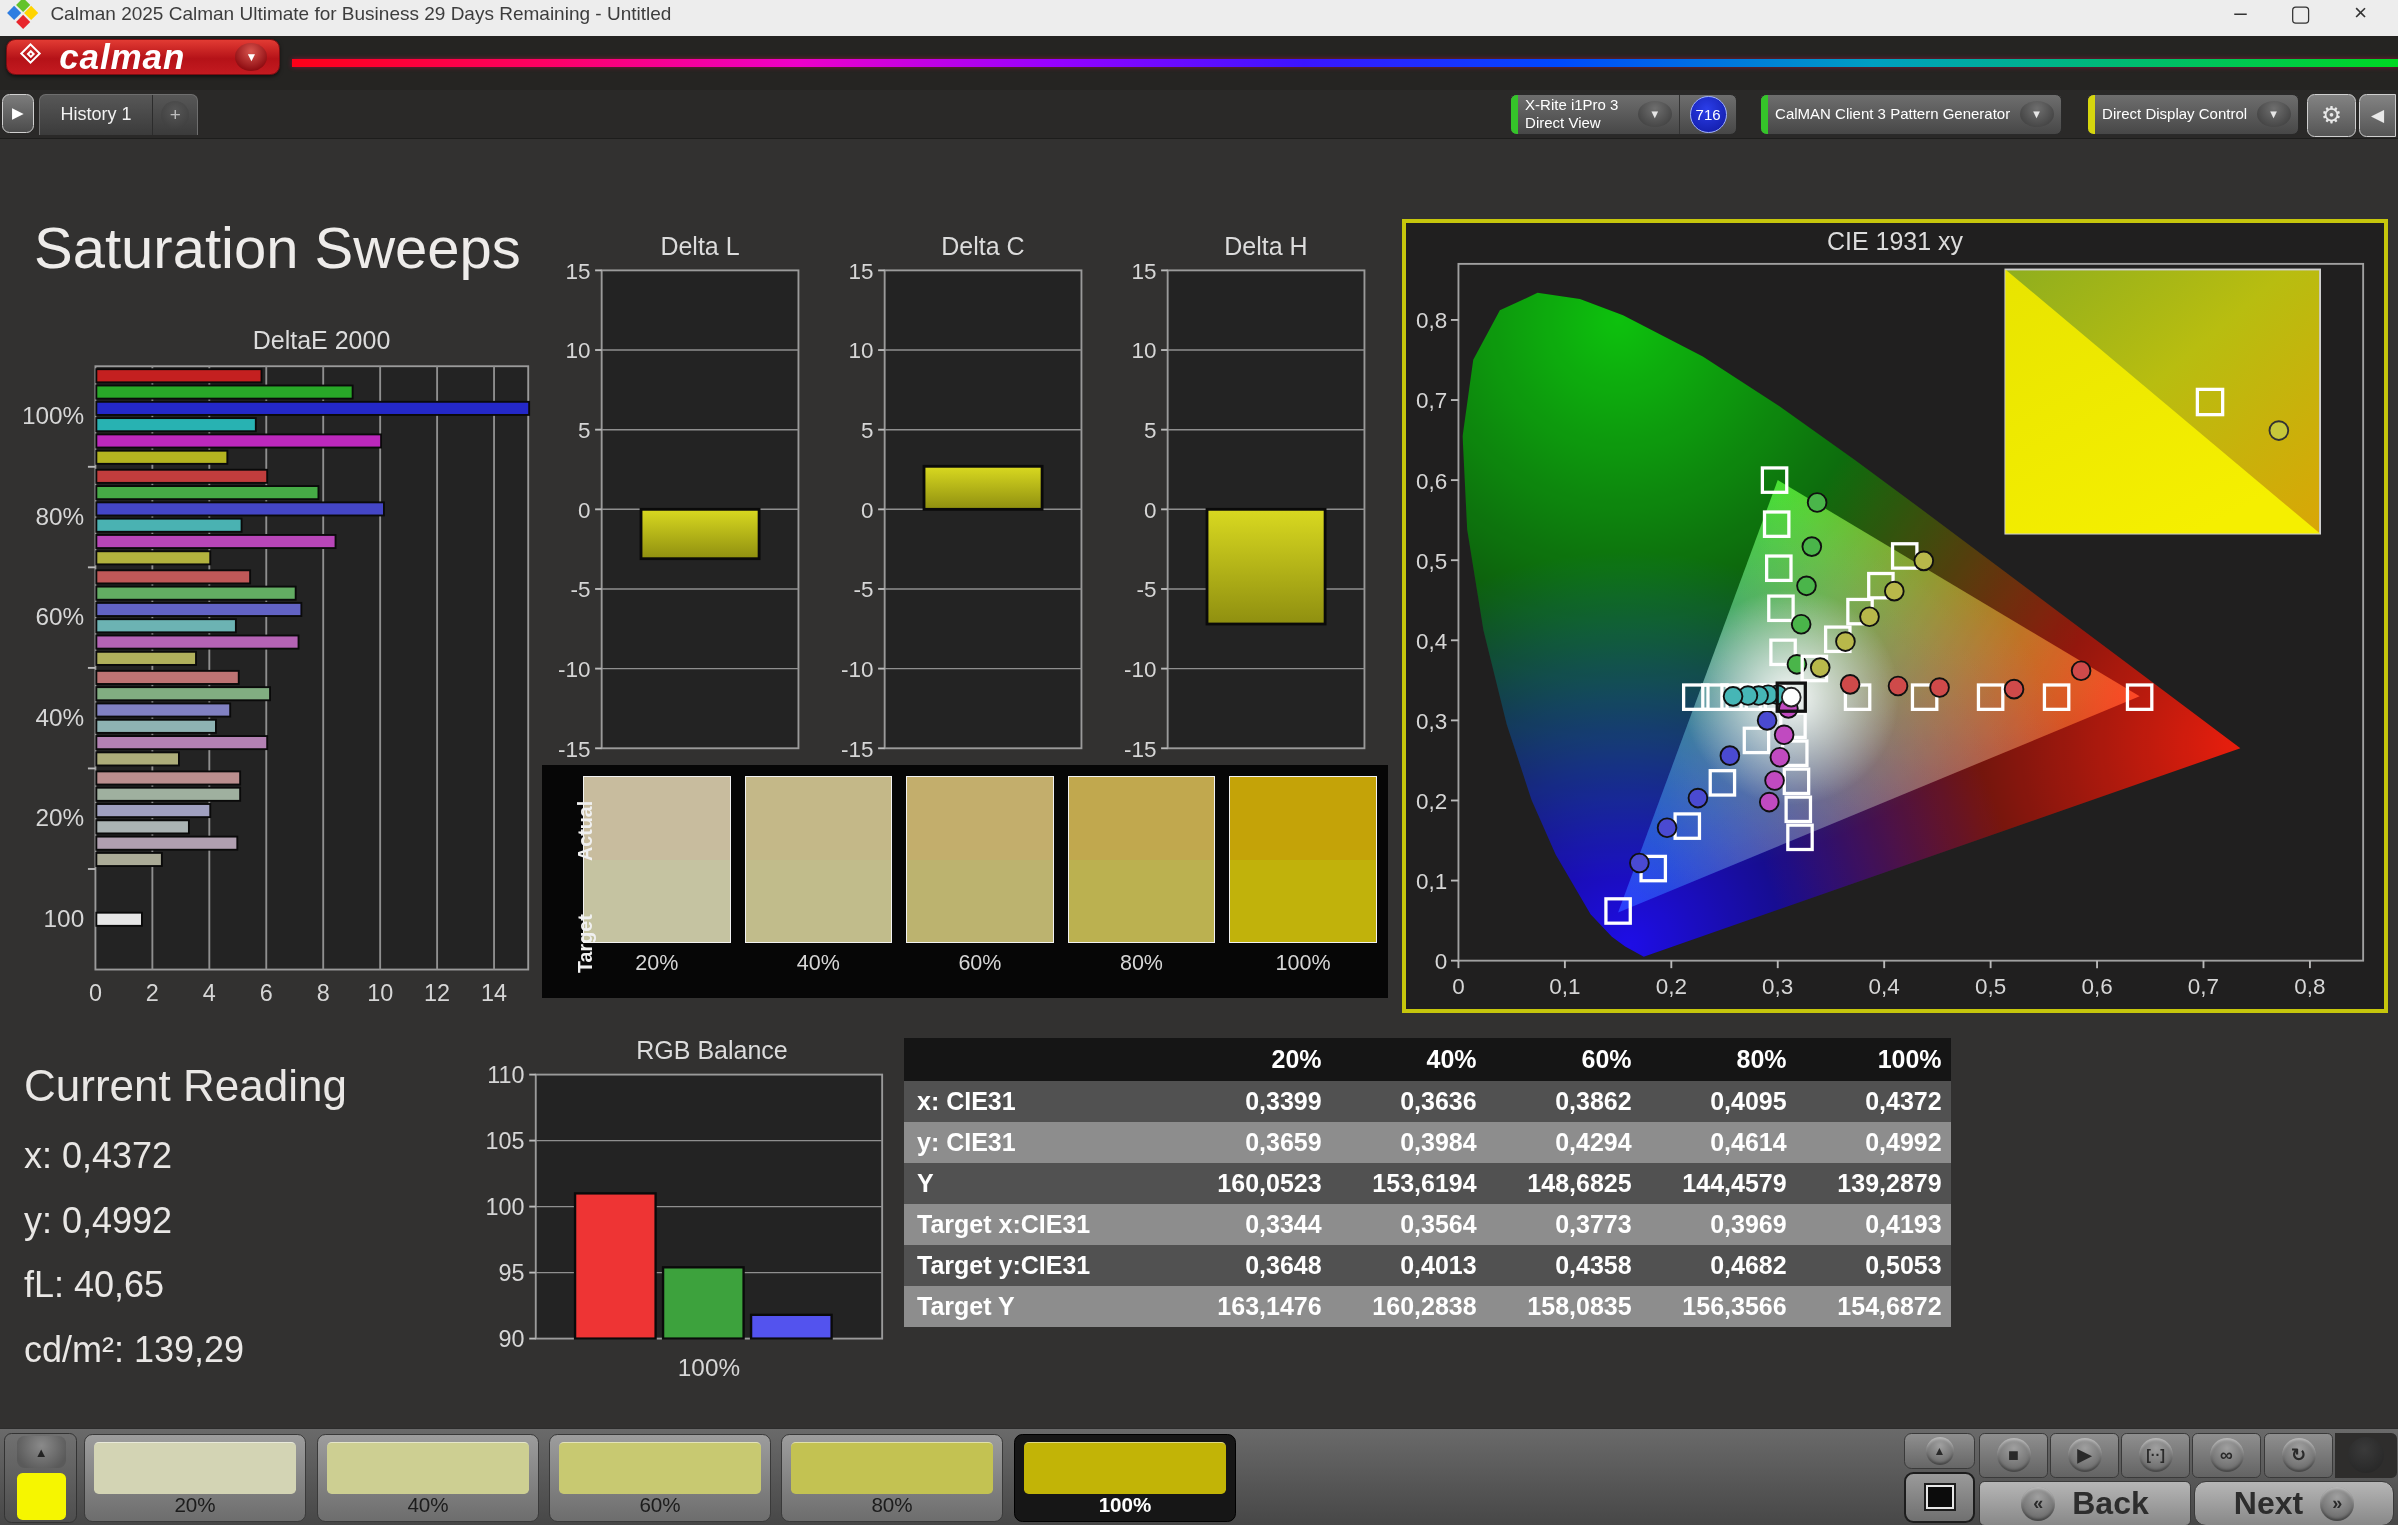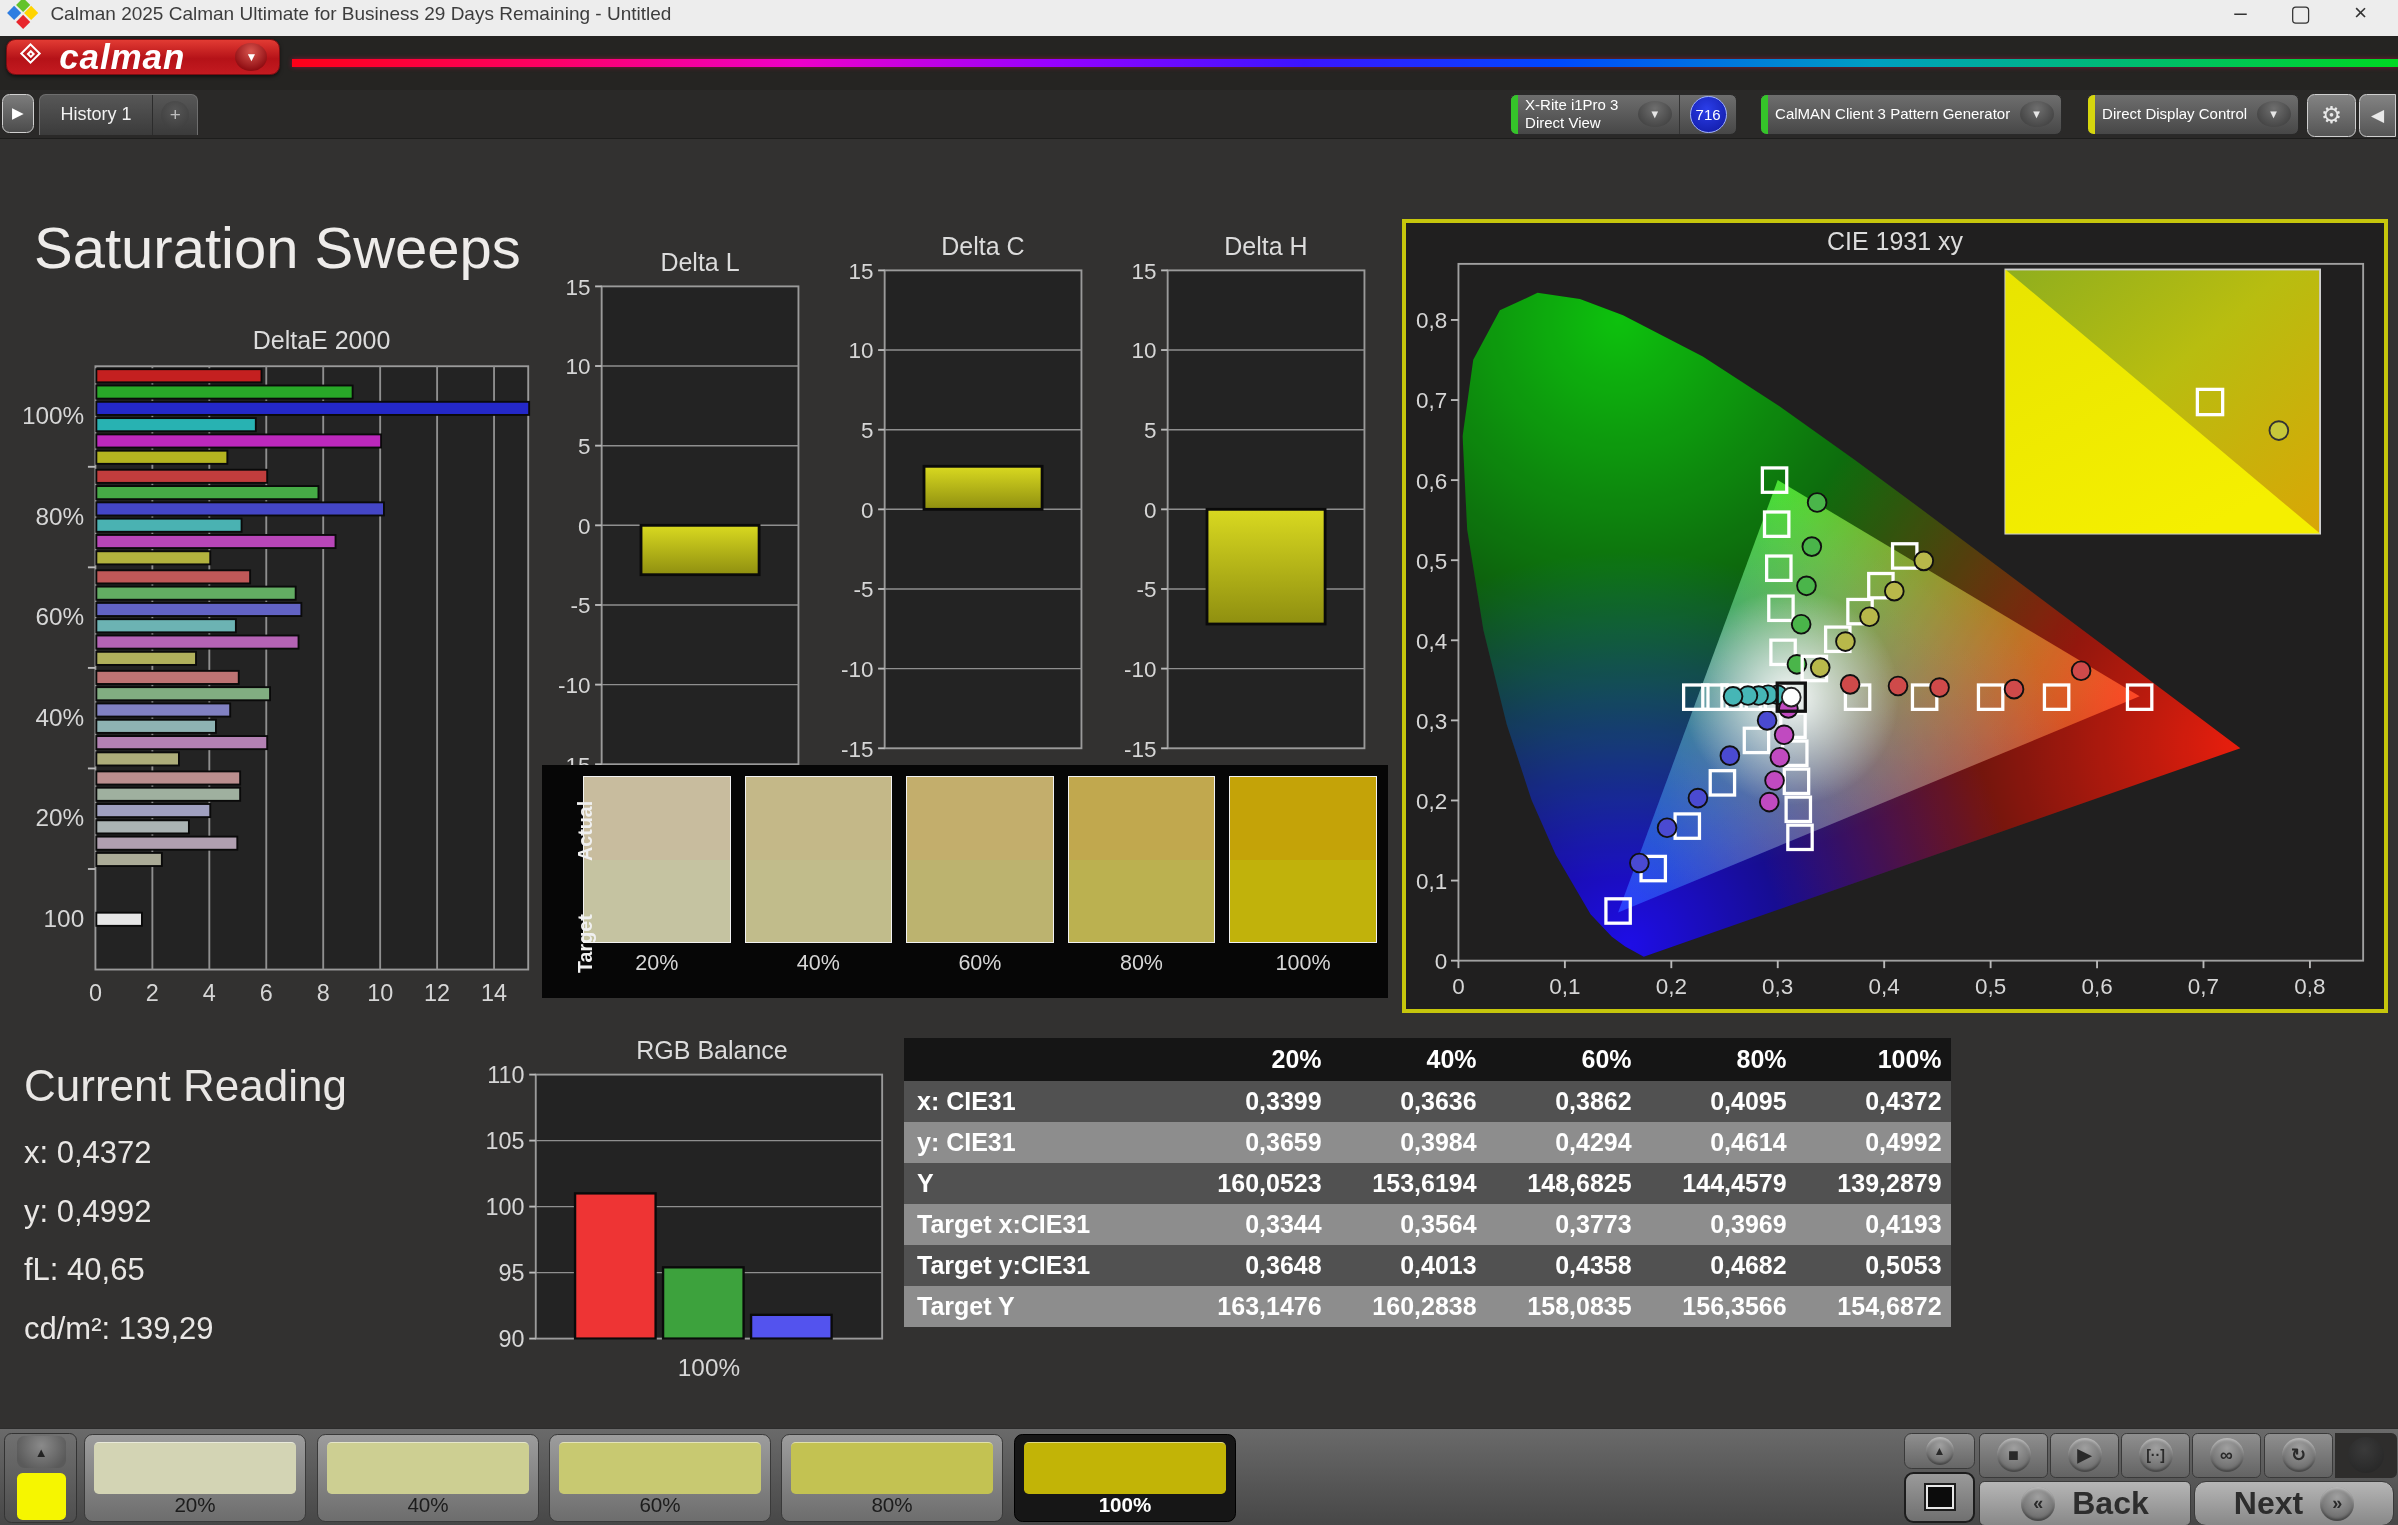--- a/index.html
+++ b/index.html
@@ -56,21 +56,21 @@
     border:0.9px solid #9fb0ff; color:#fff; font-size:15px; display:flex; align-items:center; justify-content:center; }
   .sq-btn { position:absolute; top:3.7px; width:49px; height:43px; border-radius:7.5px;
     background:linear-gradient(#838383,#555); border:1.9px solid #cfcfcf; color:#e9e9e9;
     display:flex; align-items:center; justify-content:center; font-size:23.4px; }
 
   
   .page-title { position:absolute; left:34px; top:214px; font-size:58px; color:#eeecea; font-weight:400; }
   .chart-title { text-align:center; color:#dcdcdc; font-size:25px; }
   .cur-reading { position:absolute; left:24px; top:1061px; color:#e9e7e5; }
   .cur-reading h2 { font-size:44px; font-weight:400; margin-bottom:24px; }
-  .cur-reading div { font-size:31px; margin-bottom:22.5px; font-weight:400; }
+  .cur-reading div { font-size:36px; margin-bottom:22.5px; font-weight:400; }
 
   
   .swatch-panel { position:absolute; left:542px; top:765px; width:846px; height:233px; background:#060606;
     display:flex; gap:14px; padding:11.2px 11.2px 0 41px; }
   .sw-col { width:148px; display:flex; flex-direction:column; }
   .sw-stack { height:167px; border:1.9px solid #f2f2f2; display:flex; flex-direction:column; }
   .sw-stack i { flex:1; }
   .sw-label { text-align:center; color:#d6d6d6; font-size:21.5px; margin-top:7.5px; }
   .sw-rowlab { position:absolute; color:#f0f0f0; font-size:19.7px; font-weight:bold;
     transform:rotate(-90deg); transform-origin:left top; left:32px; }
@@ -261,21 +261,21 @@
         <rect x="77" y="496.7" width="98.78289473684211" height="14" fill="#aab3b3" stroke="#0a0a0a" stroke-width="2"></rect>
         <rect x="77" y="514.1" width="150.45394736842107" height="14" fill="#b09fb0" stroke="#0a0a0a" stroke-width="2"></rect>
         <rect x="77" y="531.5" width="69.9078947368421" height="14" fill="#abab97" stroke="#0a0a0a" stroke-width="2"></rect>
         <text x="64" y="503" text-anchor="end" font-size="26" fill="#d6d6d6">20%</text>
         <line x1="68" y1="441.3333333333333" x2="76" y2="441.3333333333333" stroke="#bbb" stroke-width="2"></line>
         <rect x="77" y="595.3333333333333" width="48.631578947368425" height="14" fill="#e6e6e6" stroke="#0a0a0a" stroke-width="2"></rect>
         <text x="64" y="610.3333333333333" text-anchor="end" font-size="26" fill="#d6d6d6">100</text>
         <line x1="68" y1="548.6666666666666" x2="76" y2="548.6666666666666" stroke="#bbb" stroke-width="2"></line>
       </svg></div>
 
-  <div id="deltaL-block" style="position:absolute; left:551px; top:248px; width:255px;">
+  <div id="deltaL-block" style="position:absolute; left:551px; top:232px; width:255px;">
     <div class="chart-title" style="padding-left:43px;">Delta L</div>
   <svg width="255" height="551" viewBox="0 0 272 588">
         <defs>
           <linearGradient id="olive0" x1="0" y1="0" x2="0" y2="1">
             <stop offset="0%" stop-color="#d9d920"></stop>
             <stop offset="100%" stop-color="#8f8f10"></stop>
           </linearGradient>
         </defs>
         <rect x="54" y="10" width="210" height="510" fill="#232323" stroke="#9a9a9a" stroke-width="2"></rect>
         <line x1="47" y1="10" x2="54" y2="10" stroke="#bbb" stroke-width="2"></line>

